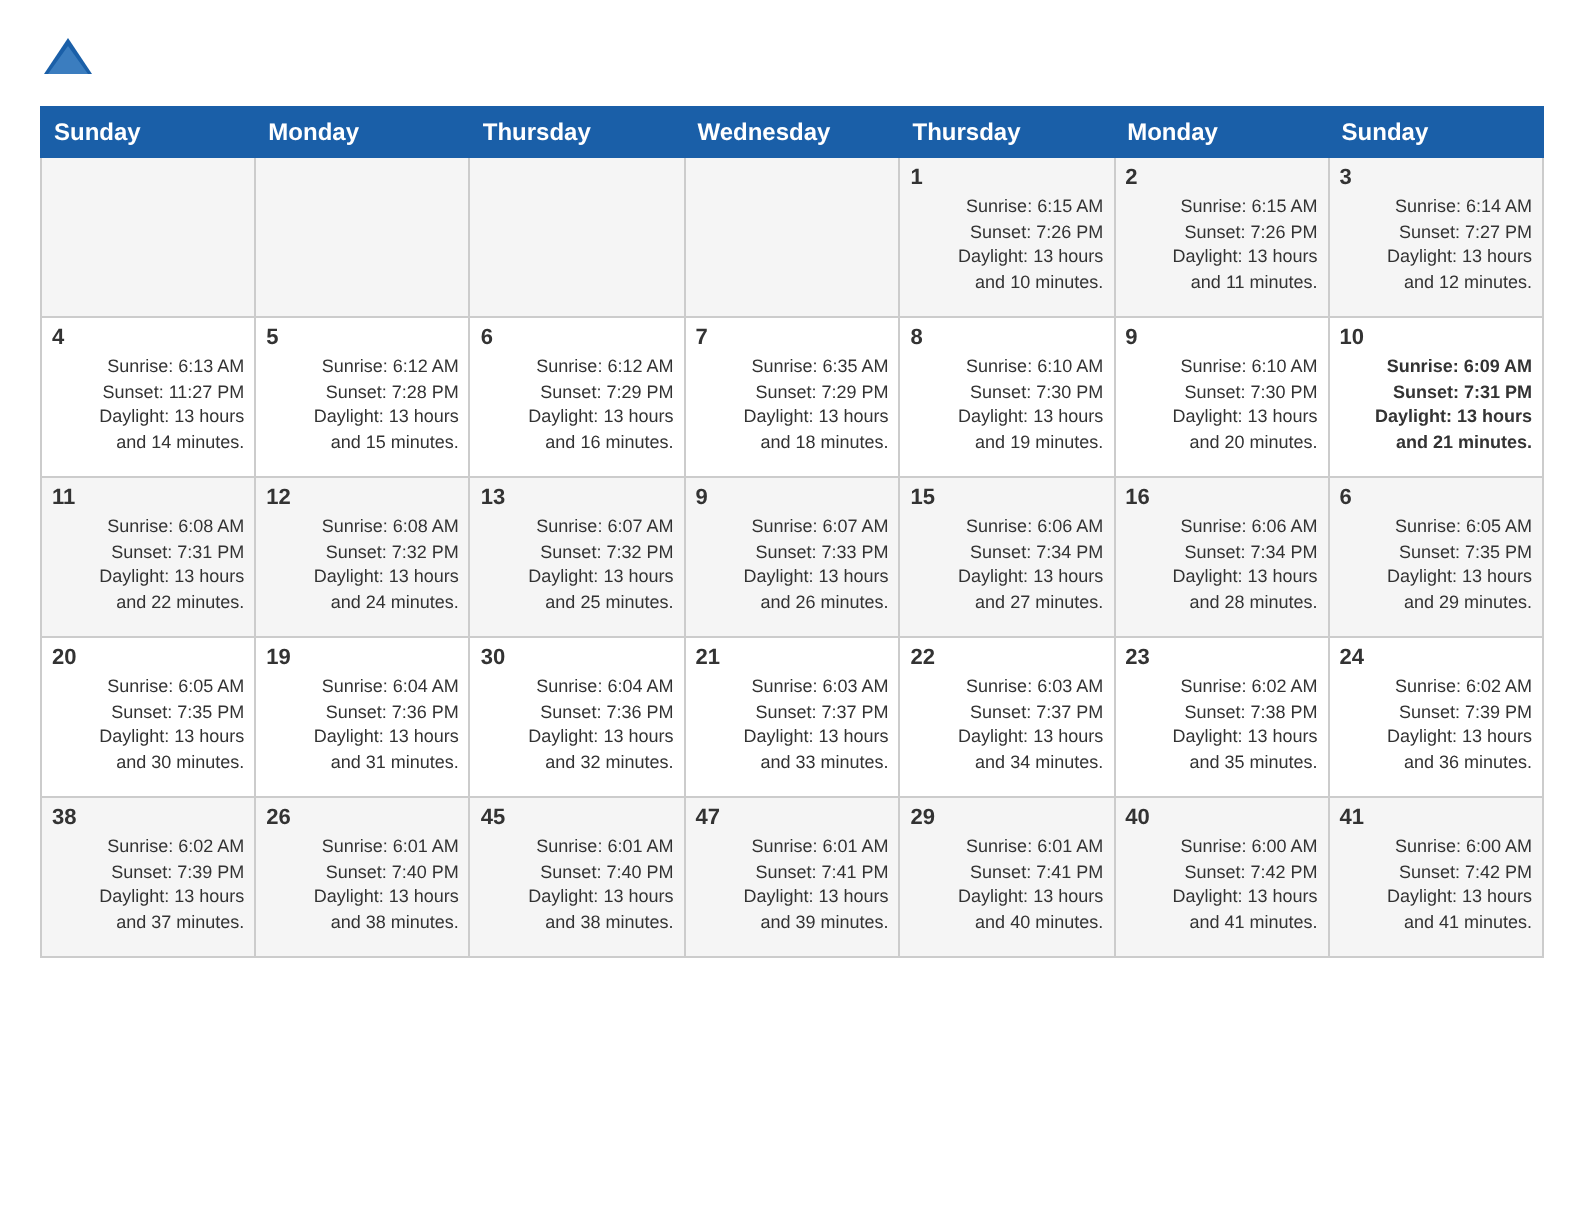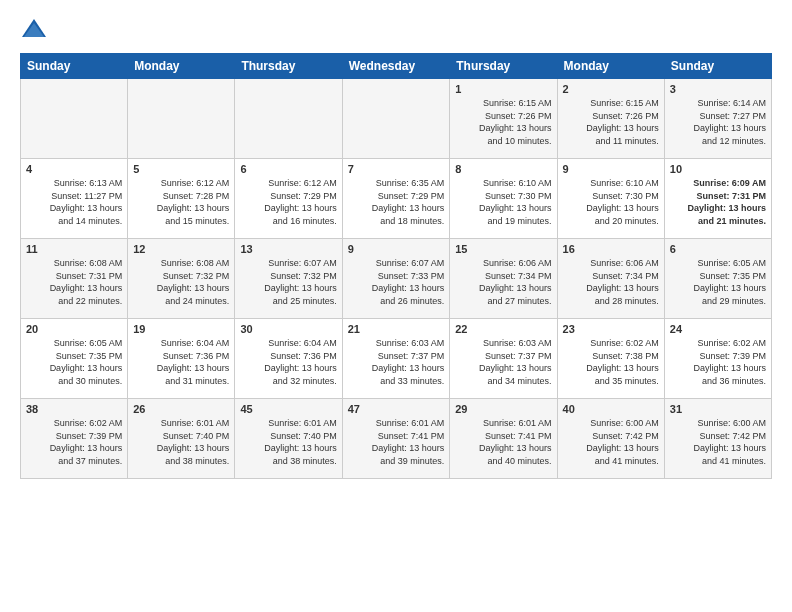--- a/index.html
+++ b/index.html
@@ -356,21 +356,21 @@
 and 40 minutes.</div>
           </td>
           <td>
             <span class="day-num">40</span>
             <div class="day-info" style="white-space: pre-line;">Sunrise: 6:00 AM
 Sunset: 7:42 PM
 Daylight: 13 hours
 and 41 minutes.</div>
           </td>
           <td>
-            <span class="day-num">31</span>
+            <span class="day-num">41</span>
             <div class="day-info" style="white-space: pre-line;">Sunrise: 6:00 AM
 Sunset: 7:42 PM
 Daylight: 13 hours
 and 41 minutes.</div>
           </td>
         </tr>
       </tbody>
   </table>
 </div>
 

